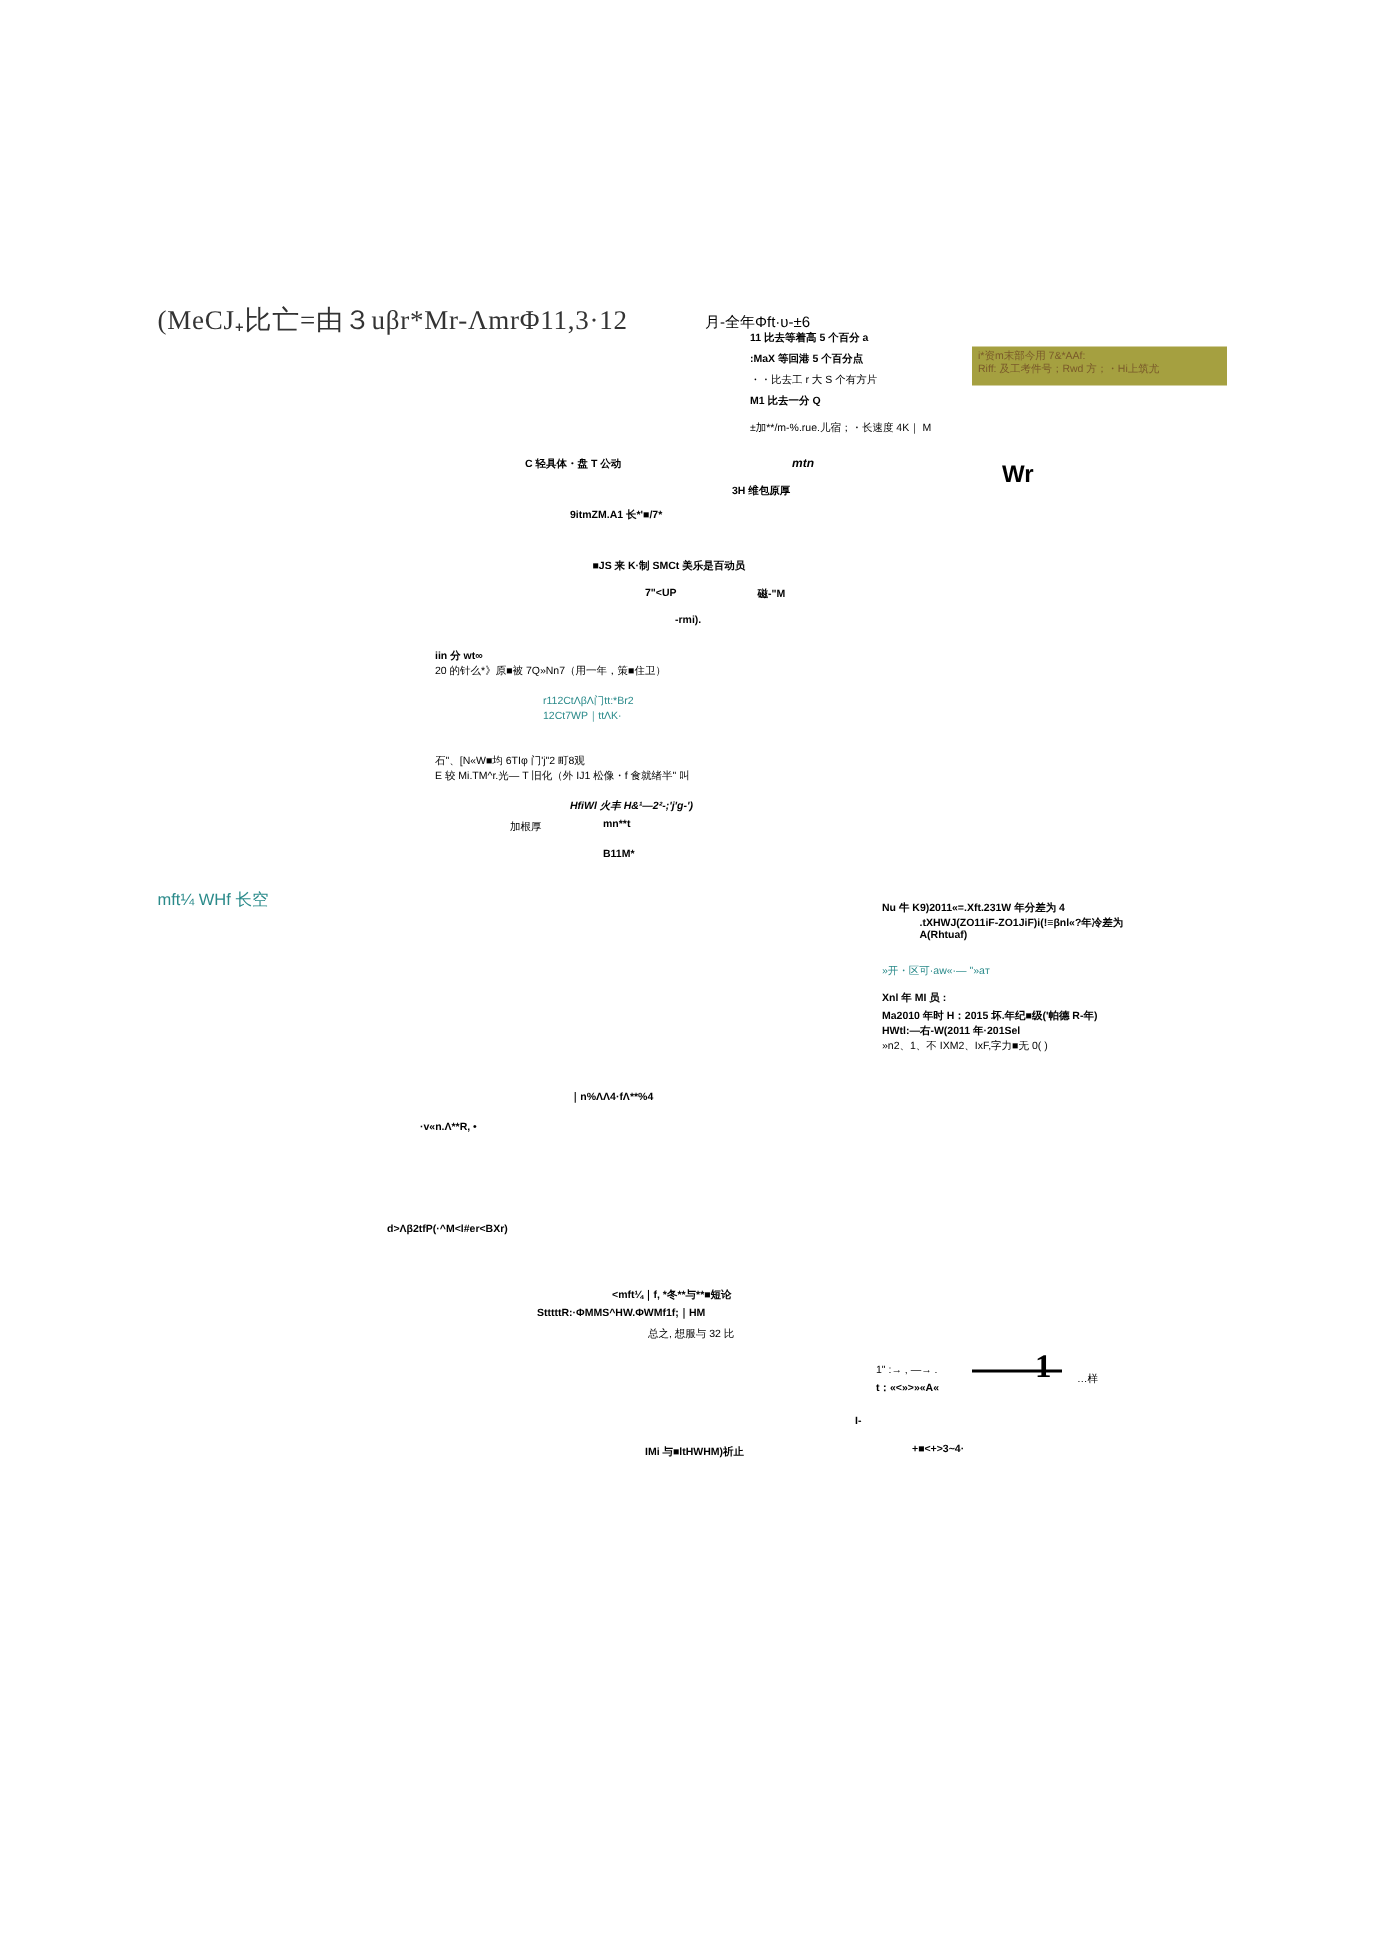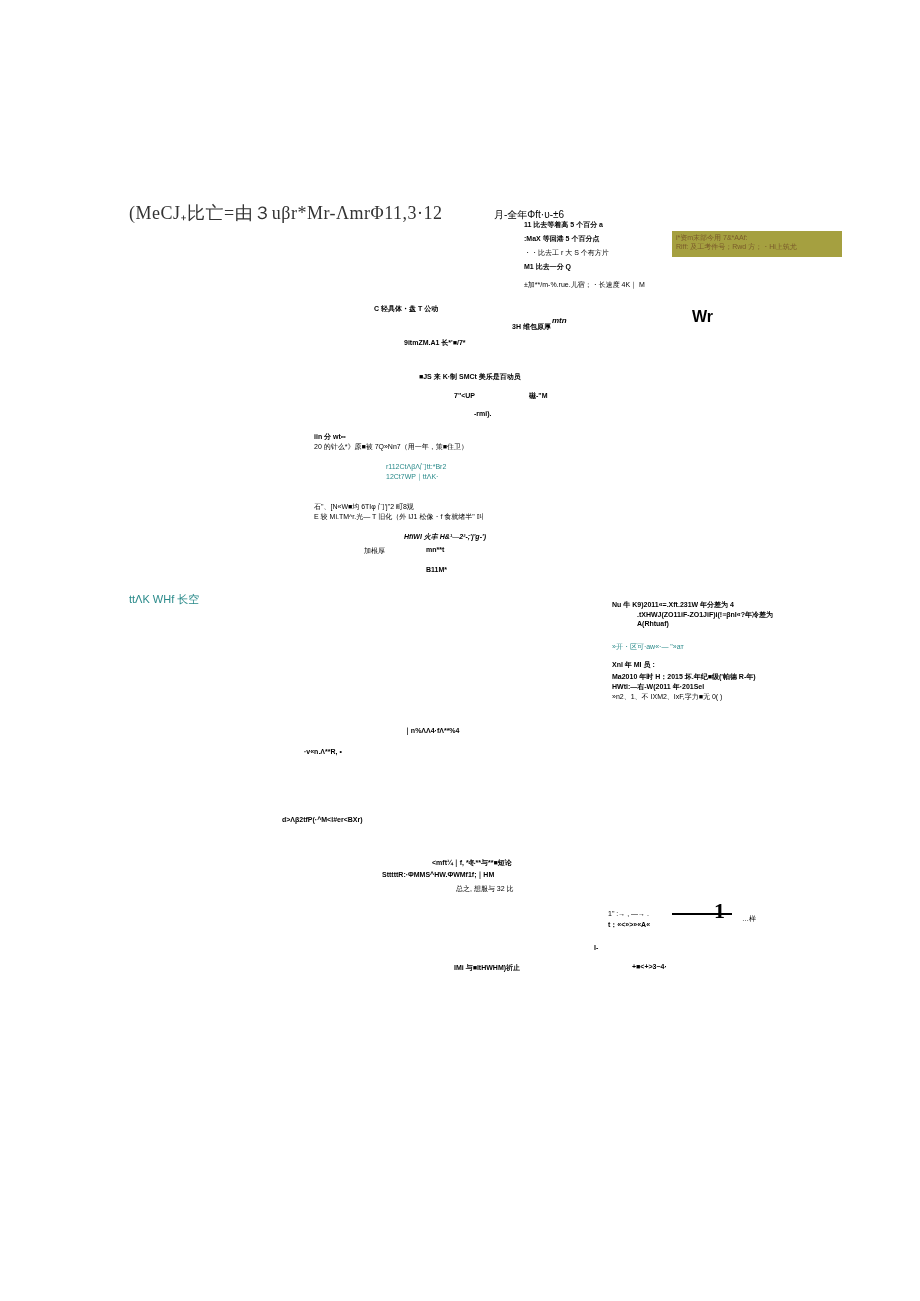--- a/index.html
+++ b/index.html
@@ -6,21 +6,21 @@
   body {
     width: 920px;
     height: 1301px;
     background: #ffffff;
     font-family: Arial, "Microsoft YaHei", sans-serif;
     font-size: 8px;
     color: #000;
     position: relative;
     overflow: hidden;
   }
-  .abs { position: absolute; margin-left: 24px; }
+  .abs { position: absolute; }
   .title-line {
     font-size: 18px;
     color: #333;
     letter-spacing: 0.5px;
     font-family: "Times New Roman", serif;
   }
   .tiny { font-size: 7px; }
   .small { font-size: 8px; }
   .bold { font-weight: bold; }
   .teal { color: #2a8a8a; }
@@ -53,21 +53,21 @@
 <div class="abs tiny" style="left:500px; top:248px;">・・比去工 r 大 S 个有方片</div>
 <div class="abs tiny bold" style="left:500px; top:262px;">M1 比去一分 Q</div>
 <div class="abs tiny" style="left:500px; top:280px;">±加**/m-%.rue.儿宿；・长速度 4K｜ M</div>
 
 <div class="abs olive-box" style="left:648px; top:231px; width:170px; height:26px;">
   <div>i*资m末部今用 7&amp;*AAf:</div>
   <div>Riff: 及工考件号；Rwd 方；・Hi上筑尤</div>
 </div>
 
 <div class="abs tiny bold" style="left:350px; top:304px;">C 轻具体・盘 T 公动</div>
-<div class="abs small bold italic" style="left:528px; top:316px;font-style:italic;">mtn</div>
+<div class="abs small bold italic" style="left:528px; top:304px;font-style:italic;">mtn</div>
 <div class="abs bold" style="left:668px; top:308px; font-size:16px;">Wr</div>
 <div class="abs tiny bold" style="left:488px; top:322px;">3H 维包原厚</div>
 <div class="abs tiny bold" style="left:380px; top:338px;">9itmZM.A1 长*'■/7*</div>
 
 <div class="abs tiny bold" style="left:395px; top:372px;">■JS 来 K·制 SMCt 美乐是百动员</div>
 <div class="abs tiny bold" style="left:430px; top:392px;">7"&lt;UP</div>
 <div class="abs tiny bold" style="left:505px; top:391px;">磁-"M</div>
 <div class="abs tiny bold" style="left:450px; top:410px;">-rmi).</div>
 
 <div class="abs tiny bold" style="left:290px; top:432px;">iin          分 wt∞</div>
@@ -77,21 +77,21 @@
 <div class="abs tiny teal" style="left:362px; top:472px;">12Ct7WP｜ttΛK·</div>
 
 <div class="abs tiny" style="left:290px; top:502px;">石"、[N«W■均 6TIφ 门'j"2 町8观</div>
 <div class="abs tiny" style="left:290px; top:512px;">E 较 Mi.TM^r.光— T 旧化（外 IJ1 松像・f 食就绪半" 叫</div>
 
 <div class="abs tiny bold italic" style="left:380px; top:532px;">HfiWl 火丰 H&amp;¹—2²-;'j'g-')</div>
 <div class="abs tiny" style="left:340px; top:546px;">加根厚</div>
 <div class="abs tiny bold" style="left:402px; top:546px;">mn**t</div>
 <div class="abs tiny bold" style="left:402px; top:566px;">B11M*</div>
 
-<div class="abs teal" style="left:105px; top:592px; font-size:11px;">ttΛK WHf 长空</div>
+<div class="abs teal" style="left:105px; top:592px; font-size:11px;">mft¼ WHf 长空</div>
 
 <div class="abs tiny bold" style="left:588px; top:600px;">Nu 牛 K9)2011«=.Xft.231W 年分差为 4</div>
 <div class="abs tiny bold" style="left:613px; top:610px;">.tXHWJ(ZO11iF-ZO1JiF)i(!≡βnl«?年冷差为</div>
 <div class="abs tiny bold" style="left:613px; top:620px;">A(Rhtuaf)</div>
 <div class="abs tiny teal" style="left:588px; top:642px;">»开・区可·aw«·— "»aт</div>
 <div class="abs tiny bold" style="left:588px; top:660px;">Xnl 年 MI 员 :</div>
 <div class="abs tiny bold" style="left:588px; top:672px;">Ma2010 年时 H：2015 坏.年纪■级('帕德 R-年)</div>
 <div class="abs tiny bold" style="left:588px; top:682px;">HWtl:—右-W(2011 年·201Sel</div>
 <div class="abs tiny" style="left:588px; top:692px;">»n2、1、不 IXM2、IxF,字力■无 0(                              )</div>
 

